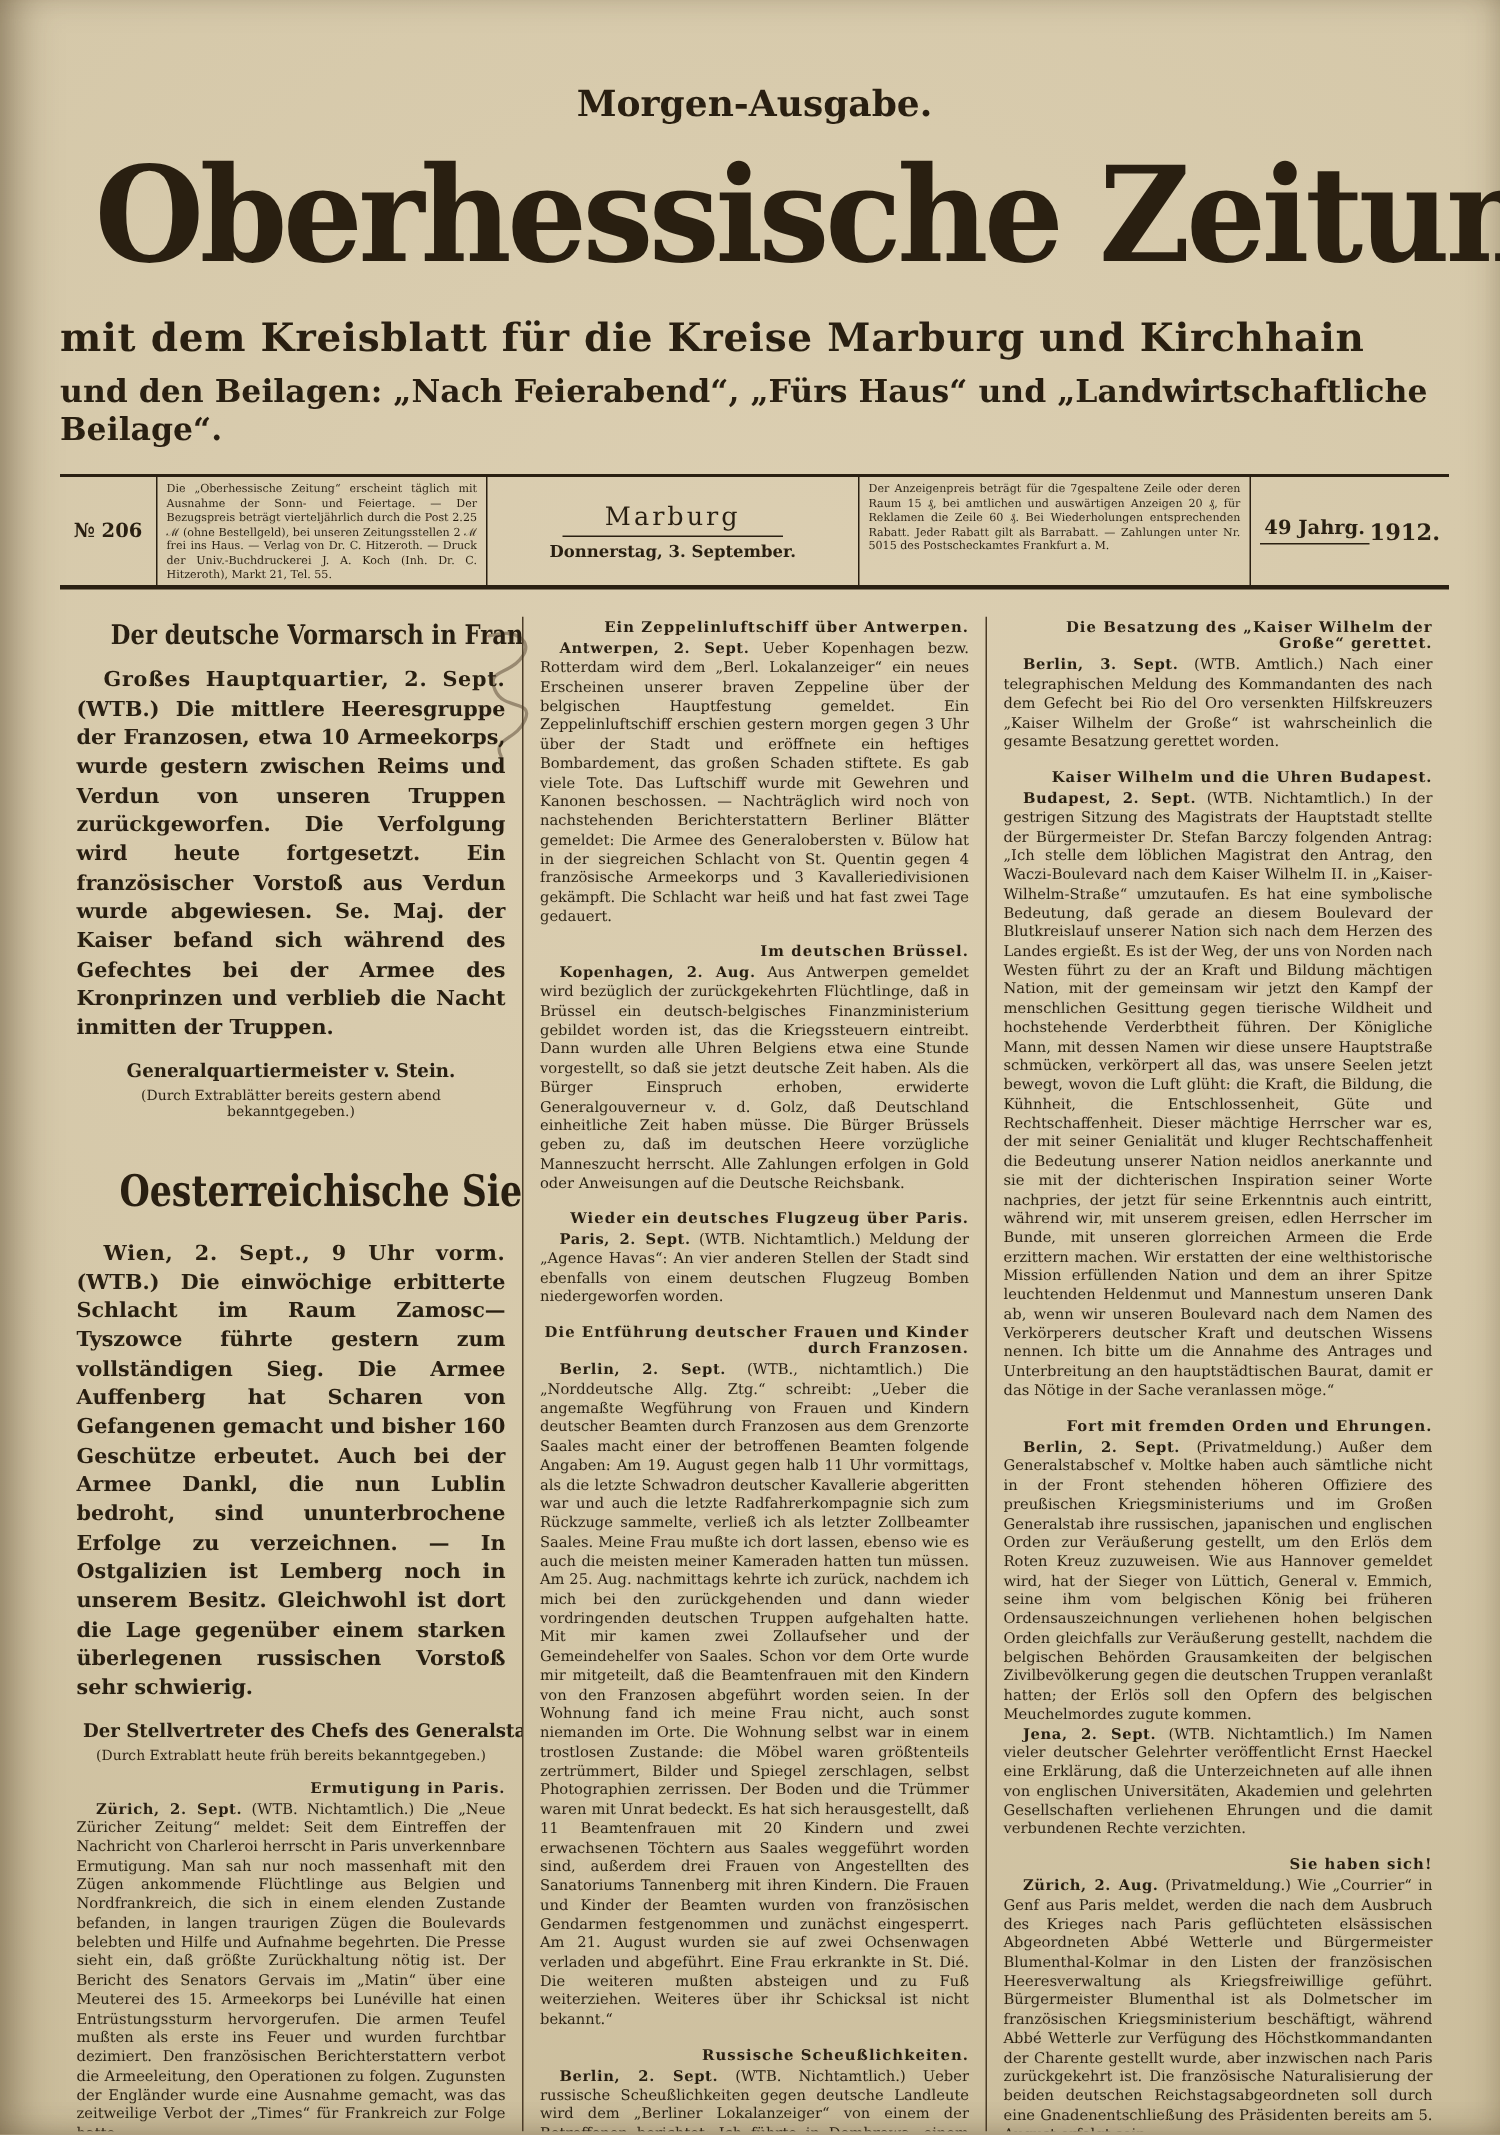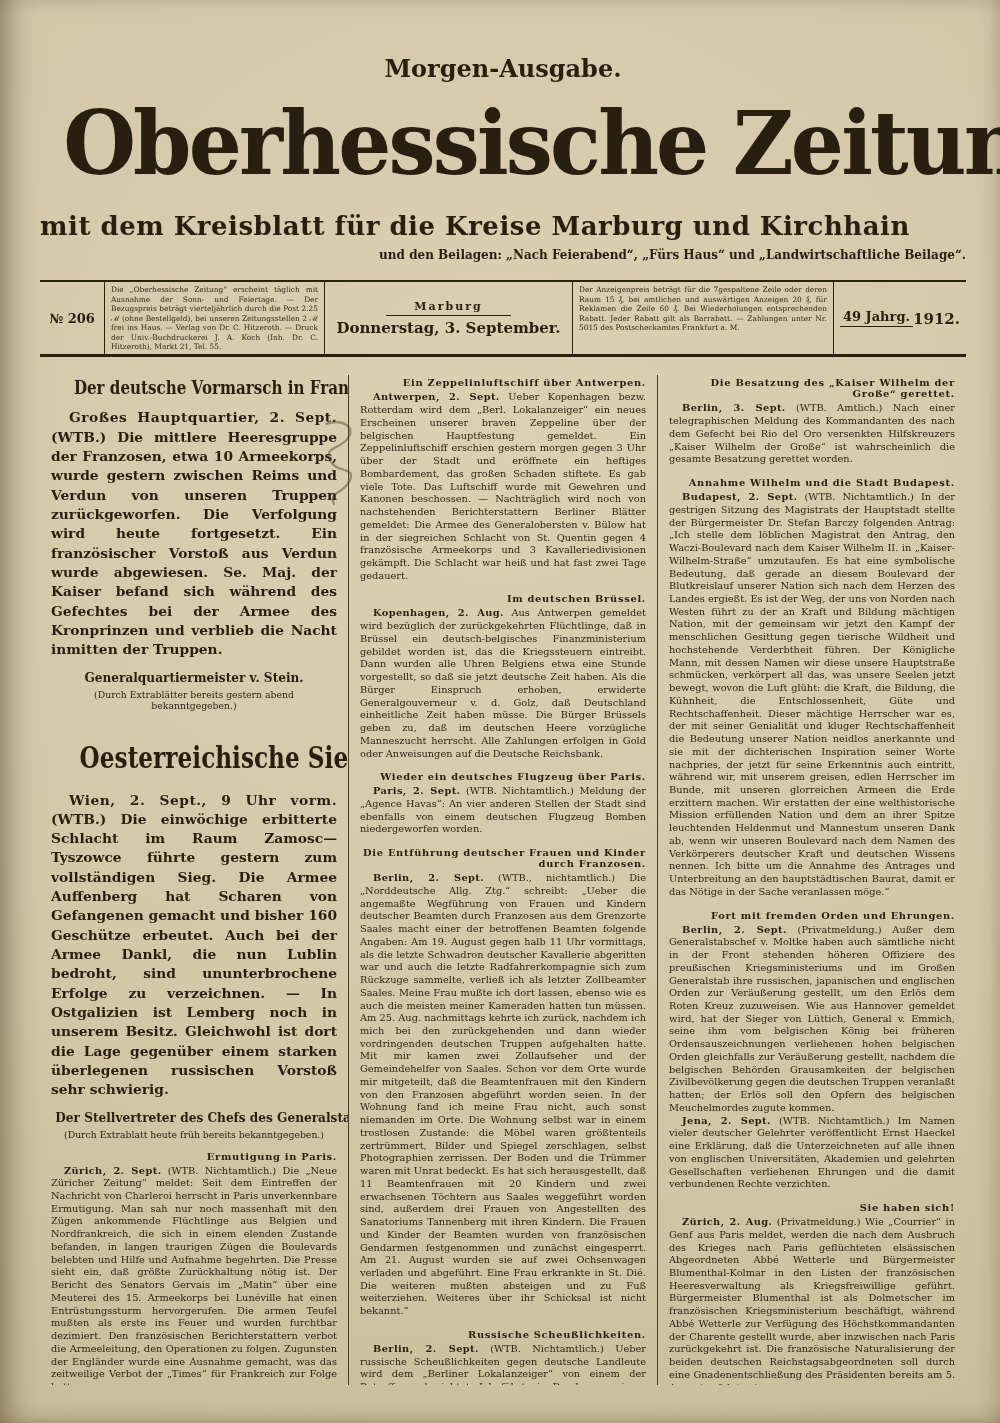--- a/index.html
+++ b/index.html
@@ -21,37 +21,37 @@
                 inset 0 -12px 24px -16px rgba(70,52,25,.3);
   }
   
   .edition { margin-top:54px; text-align:center; font-weight:bold; font-size:24px; }
   .title {
     margin:2px 0 0; text-align:center; font-weight:bold;
     font-size:88px; line-height:1.32; letter-spacing:-3px;
     white-space:nowrap; transform:scaleX(.95); transform-origin:center;
   }
   .subtitle { margin-top:10px; font-weight:bold; font-size:26px; letter-spacing:.5px; }
-  .subtitle2 { margin-top:7px; text-align:right; font-weight:bold; font-size:12px; }
+  .subtitle2 { margin-top:7px; text-align:left; font-weight:bold; font-size:21px; }
   .infobar {
     display:flex; align-items:stretch;
     margin-top:18px;
     border-top:2px solid #2a2012;
     border-bottom:3px solid #2a2012;
   }
   .infobar .cell { padding:3px 6px; box-sizing:border-box; }
   .cell.issue { flex:0 0 64px; display:flex; align-items:center; justify-content:center;
     font-weight:bold; font-size:13px; white-space:nowrap; }
   .cell.pub { flex:0 0 220px; border-left:1px solid #2a2012;
     font-size:7.4px; line-height:1.28; text-align:justify; }
   .cell.place { flex:0 0 248px; border-left:1px solid #2a2012;
     display:flex; flex-direction:column; align-items:center; justify-content:center; }
-  .city { font-weight:bold; font-size:11px; letter-spacing:2px;
+  .city { font-weight:normal; font-size:17px; letter-spacing:2px;
     border-bottom:1px solid #2a2012; padding:0 28px 2px; }
-  .date { font-weight:bold; font-size:15px; margin-top:3px; }
+  .date { font-weight:bold; font-size:11px; margin-top:3px; }
   .cell.ads { flex:1 1 auto; border-left:1px solid #2a2012;
     font-size:7.4px; line-height:1.28; text-align:justify; }
   .cell.vol { flex:0 0 68px; border-left:1px solid #2a2012;
     display:flex; flex-direction:row; align-items:center; justify-content:space-between; font-weight:bold; }
   .v1 { font-size:13px; border-bottom:1px solid #2a2012; padding:0 3px 2px; white-space:nowrap; }
   .v2 { font-size:15px; margin-top:2px; }
   
   .columns { display:flex; margin-top:18px; height:1010px; overflow:hidden; }
   .col { flex:1 1 0; padding:0 11px; overflow:hidden; position:relative; }
   .col + .col { border-left:1px solid #4a3b27; }
@@ -128,21 +128,21 @@
         <div class="blk subhead">Wieder ein deutsches Flugzeug über Paris.</div>
         <div class="blk para"><span class="dateline">Paris, 2. Sept.</span><span> (WTB. Nichtamtlich.) Meldung der „Agence Havas“: An vier anderen Stellen der Stadt sind ebenfalls von einem deutschen Flugzeug Bomben niedergeworfen worden.</span></div>
         <div class="blk subhead">Die Entführung deutscher Frauen und Kinder durch Franzosen.</div>
         <div class="blk para"><span class="dateline">Berlin, 2. Sept.</span><span> (WTB., nichtamtlich.) Die „Norddeutsche Allg. Ztg.“ schreibt: „Ueber die angemaßte Wegführung von Frauen und Kindern deutscher Beamten durch Franzosen aus dem Grenzorte Saales macht einer der betroffenen Beamten folgende Angaben: Am 19. August gegen halb 11 Uhr vormittags, als die letzte Schwadron deutscher Kavallerie abgeritten war und auch die letzte Radfahrerkompagnie sich zum Rückzuge sammelte, verließ ich als letzter Zollbeamter Saales. Meine Frau mußte ich dort lassen, ebenso wie es auch die meisten meiner Kameraden hatten tun müssen. Am 25. Aug. nachmittags kehrte ich zurück, nachdem ich mich bei den zurückgehenden und dann wieder vordringenden deutschen Truppen aufgehalten hatte. Mit mir kamen zwei Zollaufseher und der Gemeindehelfer von Saales. Schon vor dem Orte wurde mir mitgeteilt, daß die Beamtenfrauen mit den Kindern von den Franzosen abgeführt worden seien. In der Wohnung fand ich meine Frau nicht, auch sonst niemanden im Orte. Die Wohnung selbst war in einem trostlosen Zustande: die Möbel waren größtenteils zertrümmert, Bilder und Spiegel zerschlagen, selbst Photographien zerrissen. Der Boden und die Trümmer waren mit Unrat bedeckt. Es hat sich herausgestellt, daß 11 Beamtenfrauen mit 20 Kindern und zwei erwachsenen Töchtern aus Saales weggeführt worden sind, außerdem drei Frauen von Angestellten des Sanatoriums Tannenberg mit ihren Kindern. Die Frauen und Kinder der Beamten wurden von französischen Gendarmen festgenommen und zunächst eingesperrt. Am 21. August wurden sie auf zwei Ochsenwagen verladen und abgeführt. Eine Frau erkrankte in St. Dié. Die weiteren mußten absteigen und zu Fuß weiterziehen. Weiteres über ihr Schicksal ist nicht bekannt.“</span></div>
         <div class="blk subhead">Russische Scheußlichkeiten.</div>
         <div class="blk para"><span class="dateline">Berlin, 2. Sept.</span><span> (WTB. Nichtamtlich.) Ueber russische Scheußlichkeiten gegen deutsche Landleute wird dem „Berliner Lokalanzeiger“ von einem der Betroffenen berichtet: Ich führte in Dombrowa, einem Landstädtchen im Gouvernement Grodno, seit 1911 eine Wirtschaft. Am 11. Juli d. J. begannen größere Truppenzusammenziehungen. Als ich zu der Bank ging und mein Guthaben von 14 000 ℳ abheben wollte, wurde ich mit den Worten abgewiesen, daß an „deutsche Schweinehunde“ nichts mehr ausbezahlt werde. Am 18. Juli kam der Ausweisungsbefehl. Noch während meines Aufenthalts in Dombrowa wurden meine Schwägerin und die beiden Brüder meiner Frau von Kosaken erschlagen, meine Frau von Kosaken mißbraucht. Zwei Kosaken zwangen mich, dabei zuzusehen, indem sie mir einen Säbel auf die Brust und einen auf den Rücken setzten. — Der „Lokalanzeiger“ meint: „Wem fällt da nicht das Wort Friedrichs des Großen ein: „und mit solchem Gesindel müssen wir uns herumschlagen.“</span></div>
       </section>
     <section class="col">
         <div class="blk subhead">Die Besatzung des „Kaiser Wilhelm der Große“ gerettet.</div>
         <div class="blk para"><span class="dateline">Berlin, 3. Sept.</span><span> (WTB. Amtlich.) Nach einer telegraphischen Meldung des Kommandanten des nach dem Gefecht bei Rio del Oro versenkten Hilfskreuzers „Kaiser Wilhelm der Große“ ist wahrscheinlich die gesamte Besatzung gerettet worden.</span></div>
-        <div class="blk subhead">Annahme Wilhelm und die Stadt Budapest.</div>
+        <div class="blk subhead">Kaiser Wilhelm und die Uhren Budapest.</div>
         <div class="blk para"><span class="dateline">Budapest, 2. Sept.</span><span> (WTB. Nichtamtlich.) In der gestrigen Sitzung des Magistrats der Hauptstadt stellte der Bürgermeister Dr. Stefan Barczy folgenden Antrag: „Ich stelle dem löblichen Magistrat den Antrag, den Waczi-Boulevard nach dem Kaiser Wilhelm II. in „Kaiser-Wilhelm-Straße“ umzutaufen. Es hat eine symbolische Bedeutung, daß gerade an diesem Boulevard der Blutkreislauf unserer Nation sich nach dem Herzen des Landes ergießt. Es ist der Weg, der uns von Norden nach Westen führt zu der an Kraft und Bildung mächtigen Nation, mit der gemeinsam wir jetzt den Kampf der menschlichen Gesittung gegen tierische Wildheit und hochstehende Verderbtheit führen. Der Königliche Mann, mit dessen Namen wir diese unsere Hauptstraße schmücken, verkörpert all das, was unsere Seelen jetzt bewegt, wovon die Luft glüht: die Kraft, die Bildung, die Kühnheit, die Entschlossenheit, Güte und Rechtschaffenheit. Dieser mächtige Herrscher war es, der mit seiner Genialität und kluger Rechtschaffenheit die Bedeutung unserer Nation neidlos anerkannte und sie mit der dichterischen Inspiration seiner Worte nachpries, der jetzt für seine Erkenntnis auch eintritt, während wir, mit unserem greisen, edlen Herrscher im Bunde, mit unseren glorreichen Armeen die Erde erzittern machen. Wir erstatten der eine welthistorische Mission erfüllenden Nation und dem an ihrer Spitze leuchtenden Heldenmut und Mannestum unseren Dank ab, wenn wir unseren Boulevard nach dem Namen des Verkörperers deutscher Kraft und deutschen Wissens nennen. Ich bitte um die Annahme des Antrages und Unterbreitung an den hauptstädtischen Baurat, damit er das Nötige in der Sache veranlassen möge.“</span></div>
         <div class="blk subhead">Fort mit fremden Orden und Ehrungen.</div>
         <div class="blk para"><span class="dateline">Berlin, 2. Sept.</span><span> (Privatmeldung.) Außer dem Generalstabschef v. Moltke haben auch sämtliche nicht in der Front stehenden höheren Offiziere des preußischen Kriegsministeriums und im Großen Generalstab ihre russischen, japanischen und englischen Orden zur Veräußerung gestellt, um den Erlös dem Roten Kreuz zuzuweisen. Wie aus Hannover gemeldet wird, hat der Sieger von Lüttich, General v. Emmich, seine ihm vom belgischen König bei früheren Ordensauszeichnungen verliehenen hohen belgischen Orden gleichfalls zur Veräußerung gestellt, nachdem die belgischen Behörden Grausamkeiten der belgischen Zivilbevölkerung gegen die deutschen Truppen veranlaßt hatten; der Erlös soll den Opfern des belgischen Meuchelmordes zugute kommen.</span></div>
         <div class="blk para"><span class="dateline">Jena, 2. Sept.</span><span> (WTB. Nichtamtlich.) Im Namen vieler deutscher Gelehrter veröffentlicht Ernst Haeckel eine Erklärung, daß die Unterzeichneten auf alle ihnen von englischen Universitäten, Akademien und gelehrten Gesellschaften verliehenen Ehrungen und die damit verbundenen Rechte verzichten.</span></div>
         <div class="blk subhead">Sie haben sich!</div>
         <div class="blk para"><span class="dateline">Zürich, 2. Aug.</span><span> (Privatmeldung.) Wie „Courrier“ in Genf aus Paris meldet, werden die nach dem Ausbruch des Krieges nach Paris geflüchteten elsässischen Abgeordneten Abbé Wetterle und Bürgermeister Blumenthal-Kolmar in den Listen der französischen Heeresverwaltung als Kriegsfreiwillige geführt. Bürgermeister Blumenthal ist als Dolmetscher im französischen Kriegsministerium beschäftigt, während Abbé Wetterle zur Verfügung des Höchstkommandanten der Charente gestellt wurde, aber inzwischen nach Paris zurückgekehrt ist. Die französische Naturalisierung der beiden deutschen Reichstagsabgeordneten soll durch eine Gnadenentschließung des Präsidenten bereits am 5. August erfolgt sein.</span></div>
       </section>
   </main>
 
 </div>

